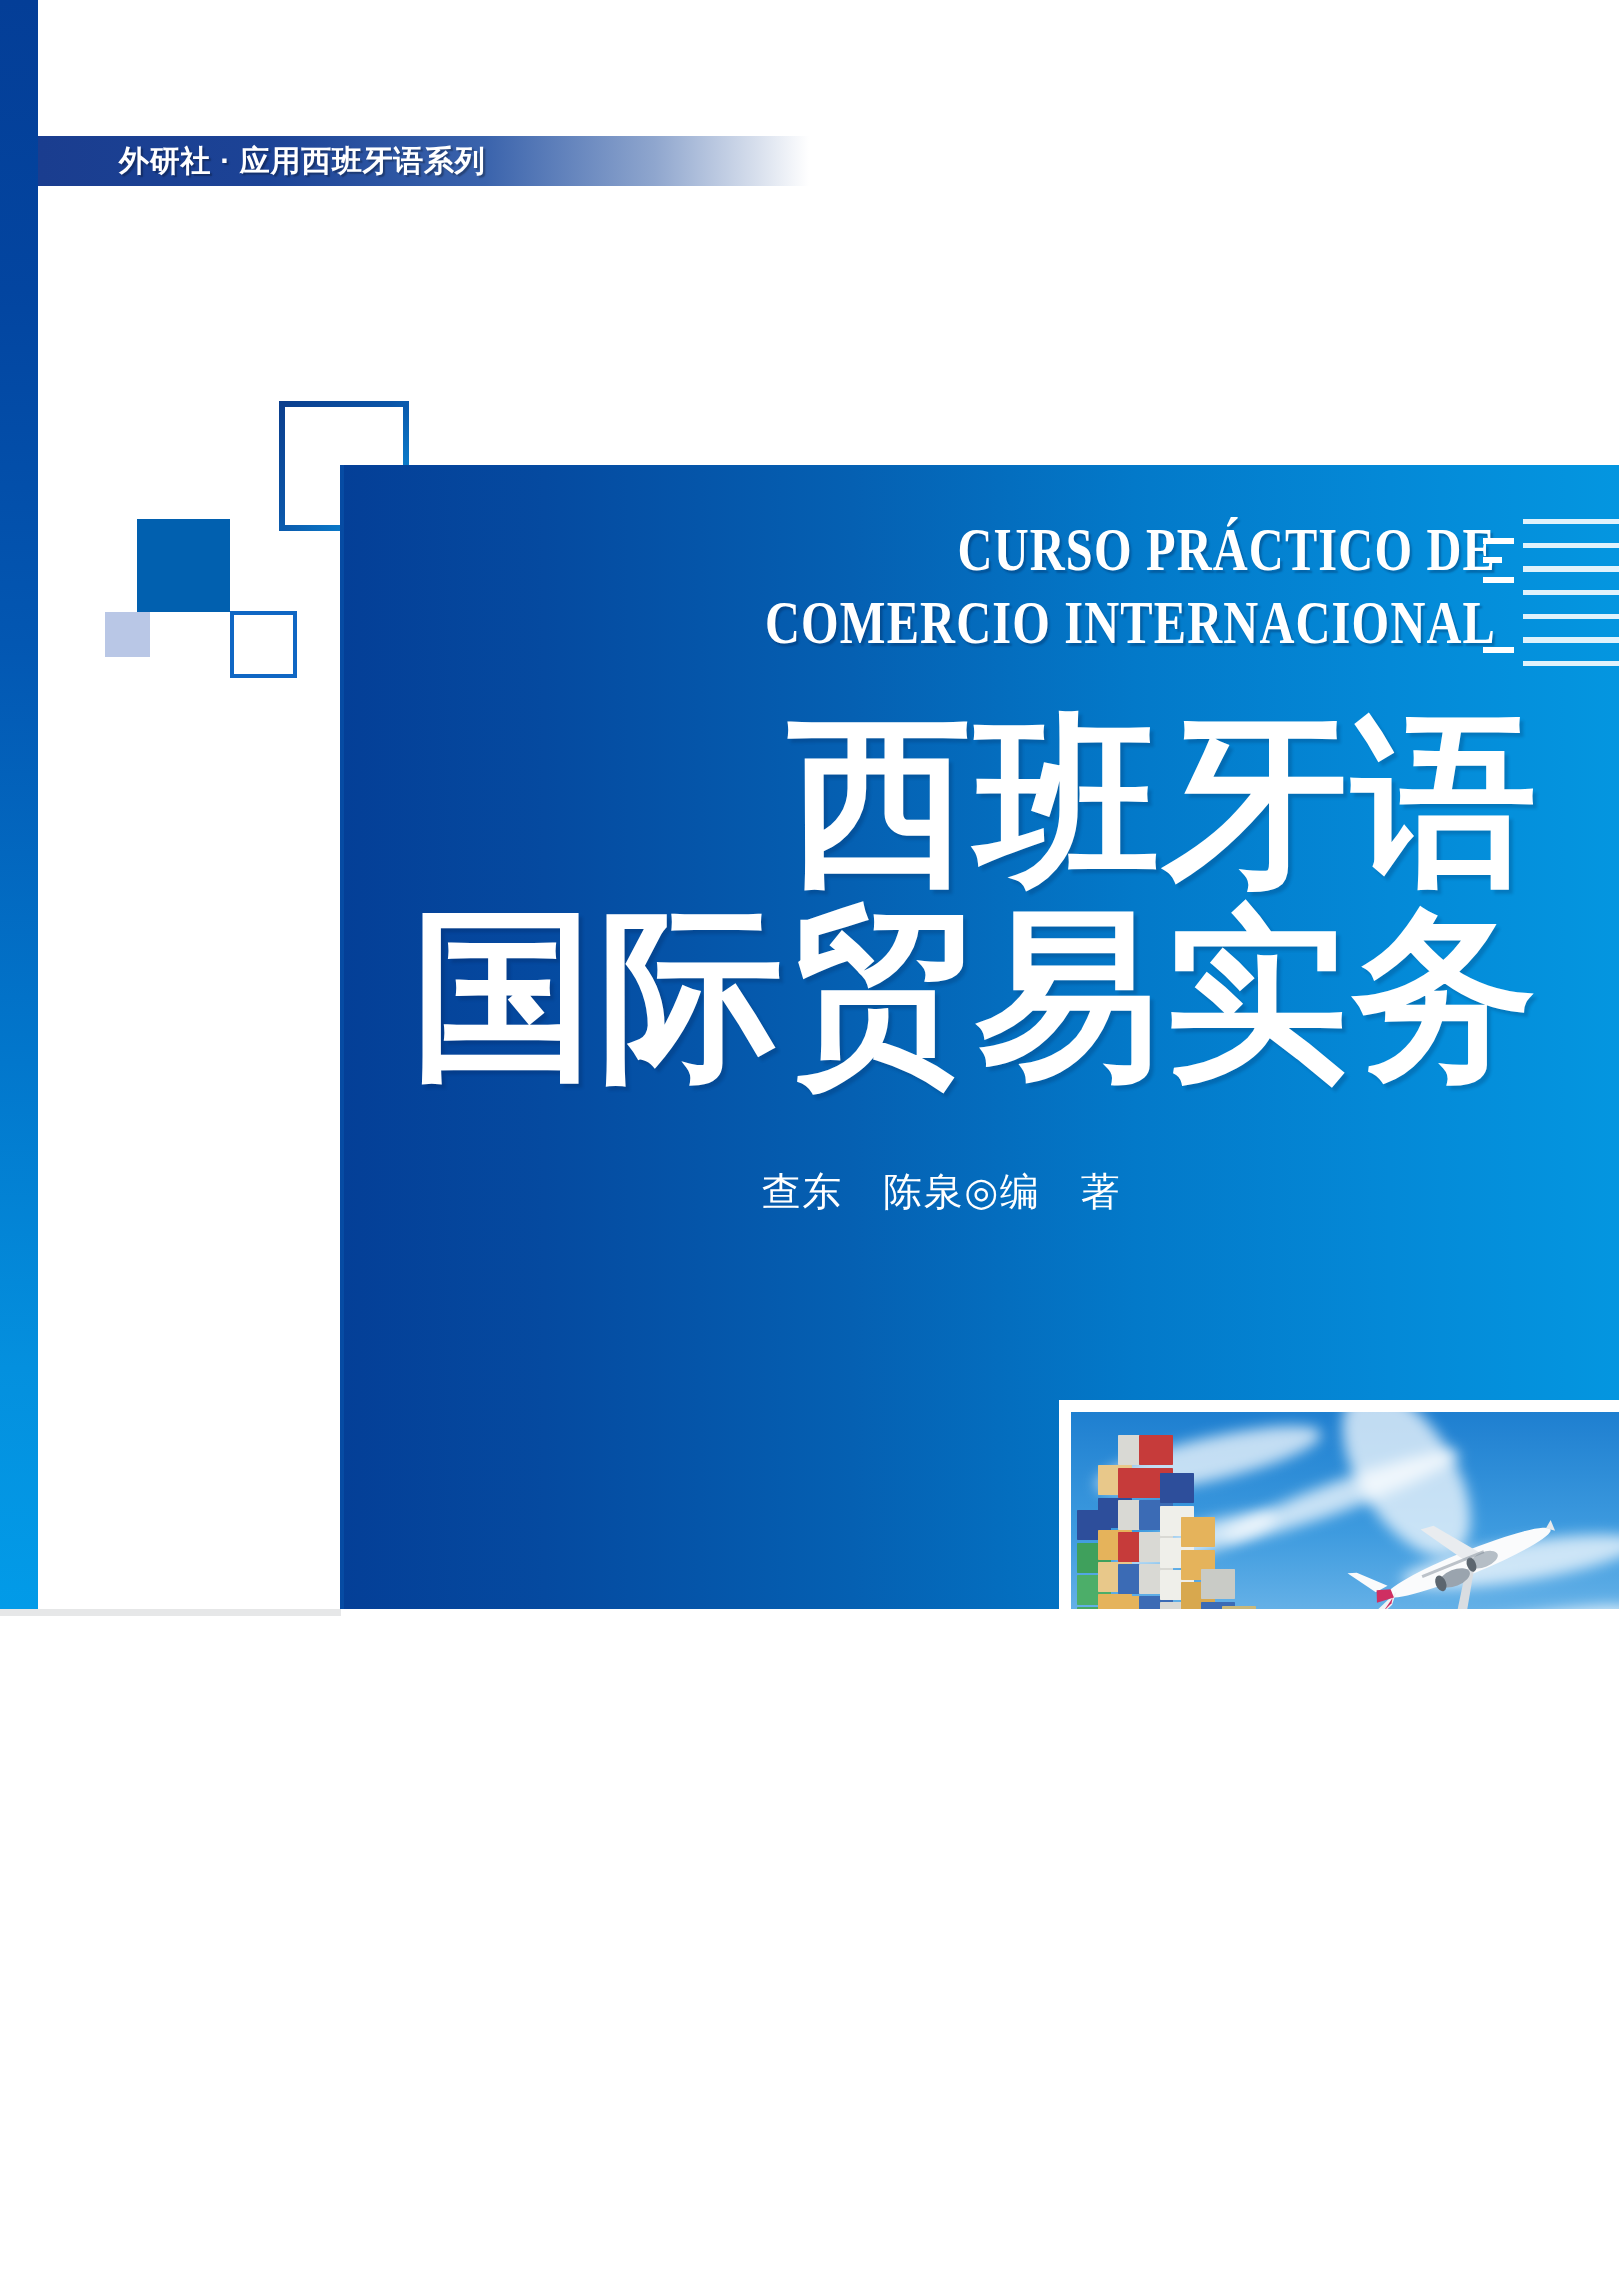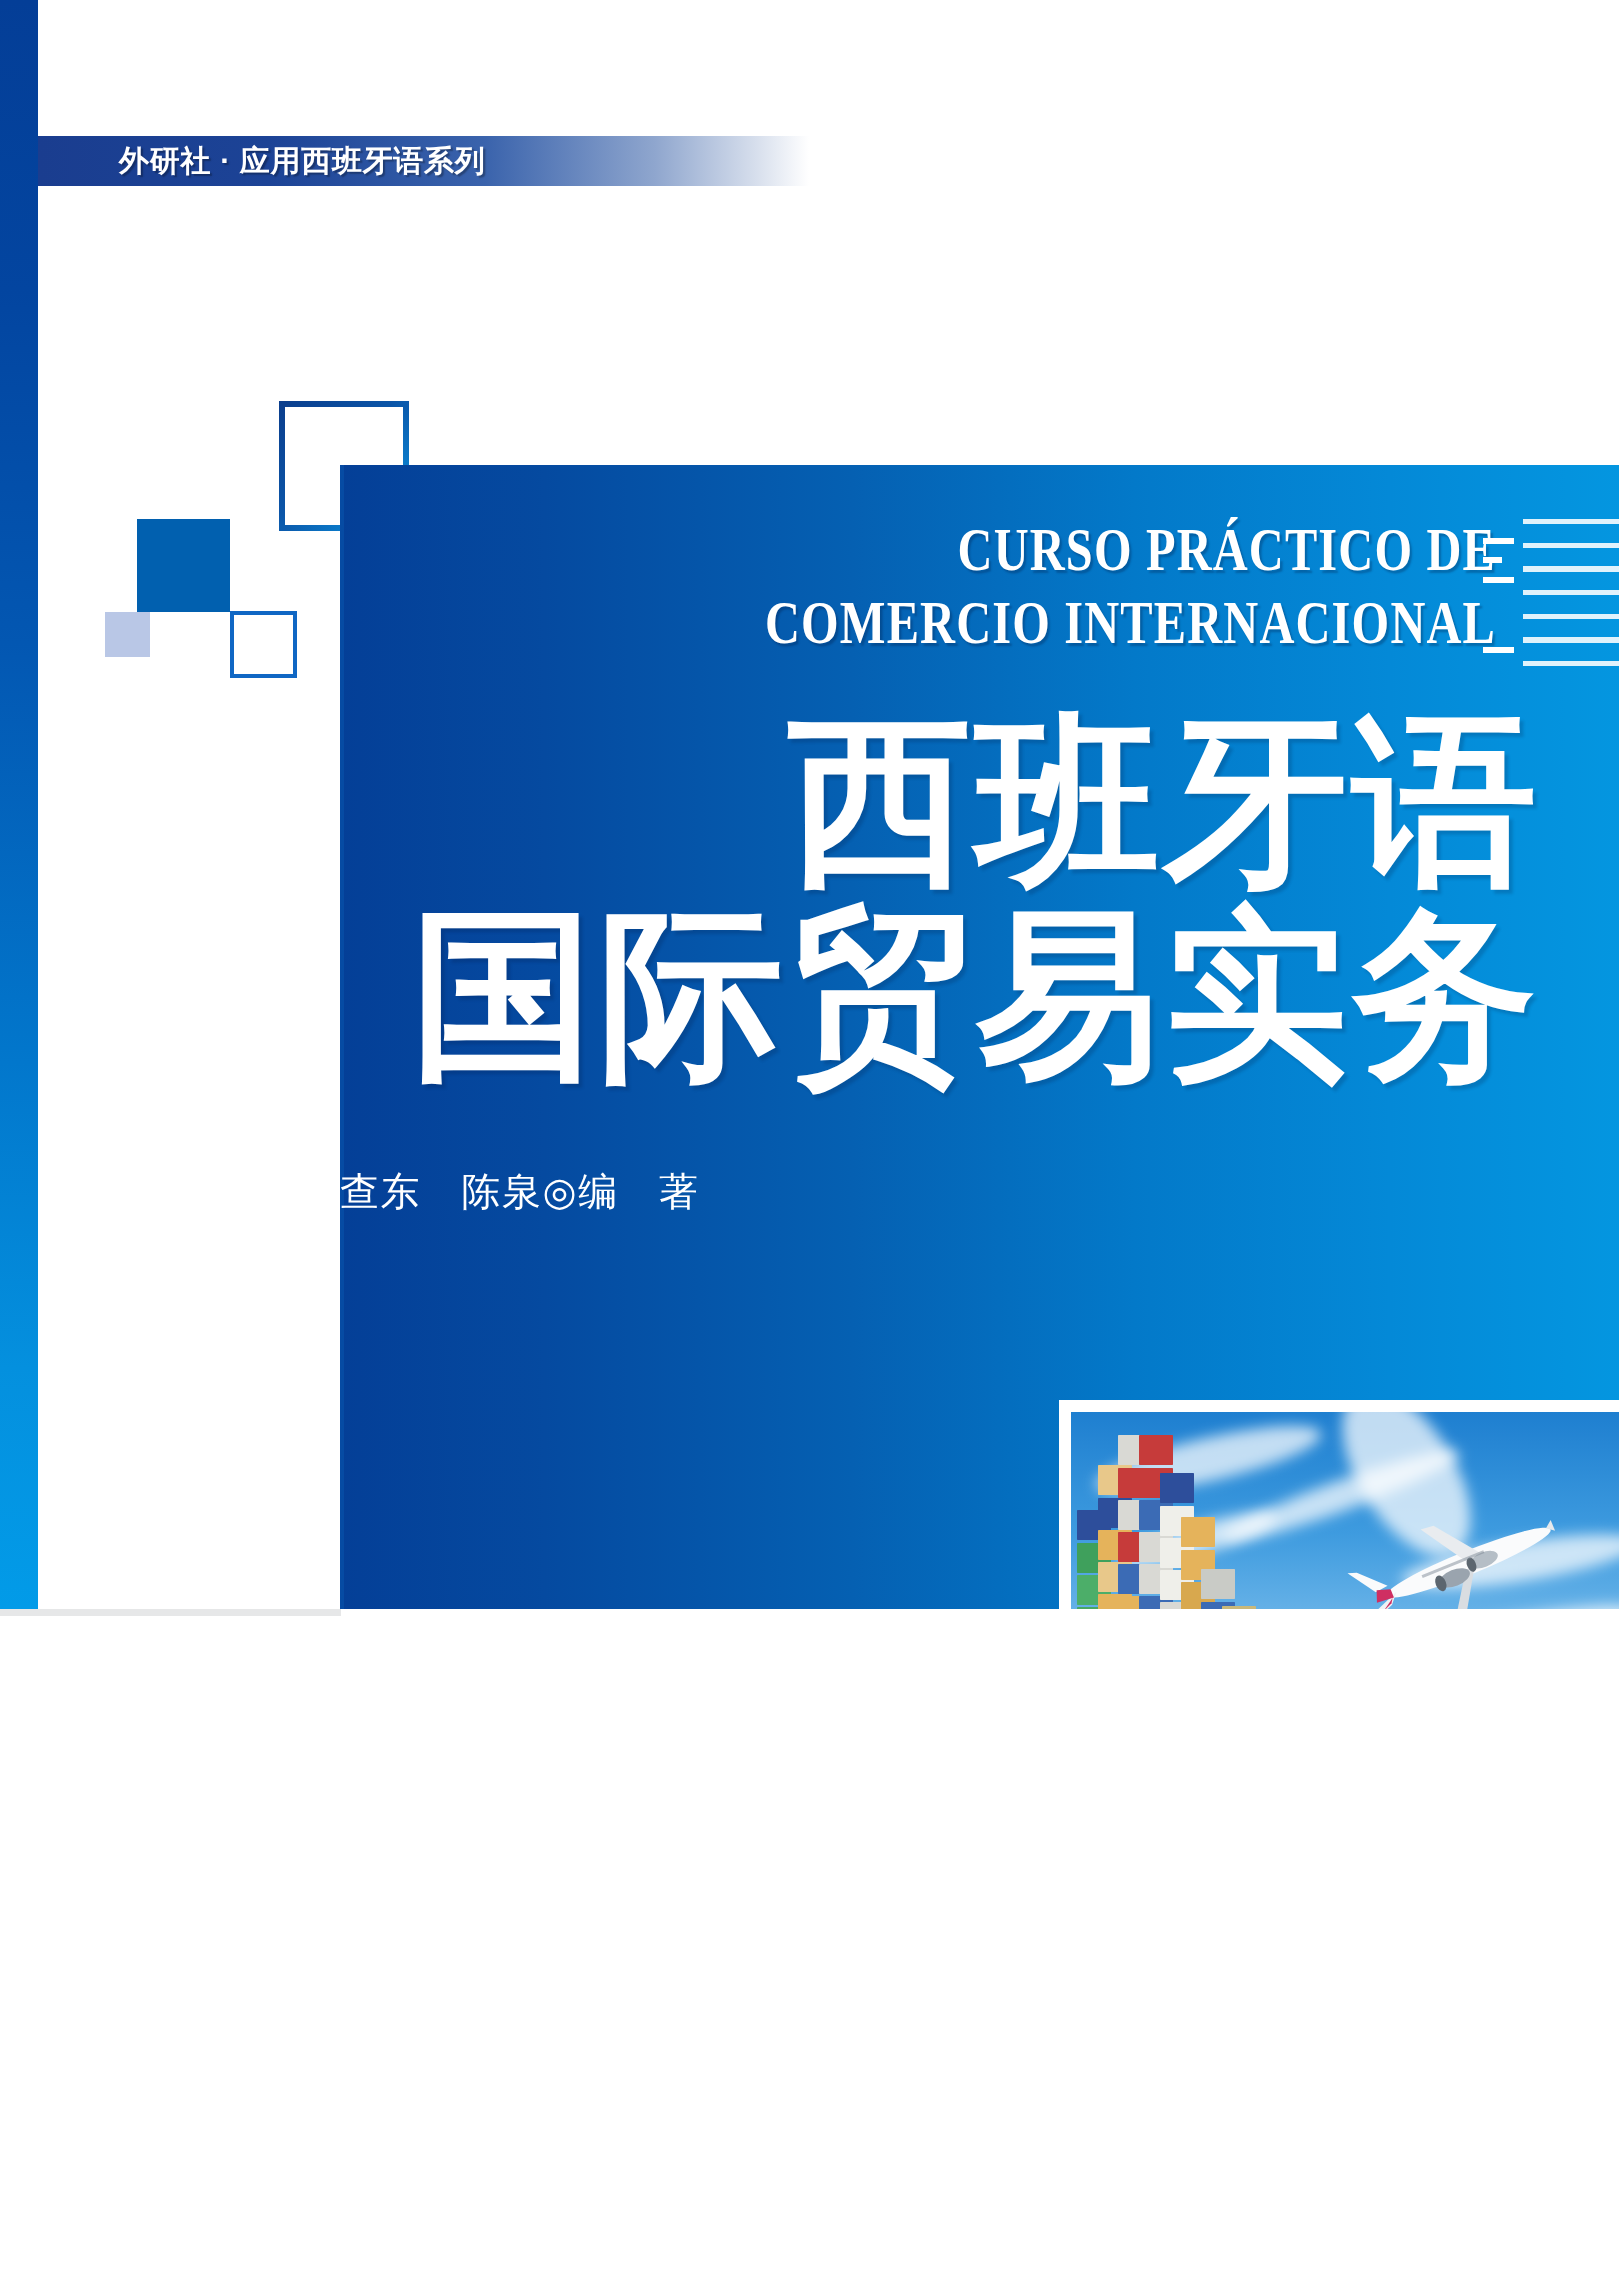--- a/index.html
+++ b/index.html
@@ -143,21 +143,21 @@
     white-space:nowrap;
     text-shadow:3.7px 3.7px 3px rgba(0,20,60,0.18);
   }
   .cn-title .line { display:block; }
 
   
   .byline {
     position:absolute;
     left:340px; top:1165px;
     width:1203px;
-    text-align:left;
+    text-align:center;
     color:#ffffff;
     font-family:"DejaVu Sans","Liberation Sans",sans-serif;
     font-size:39px;
     letter-spacing:1.5px;
     white-space:nowrap;
   }
 
   
   .photo-frame {
     position:absolute;

